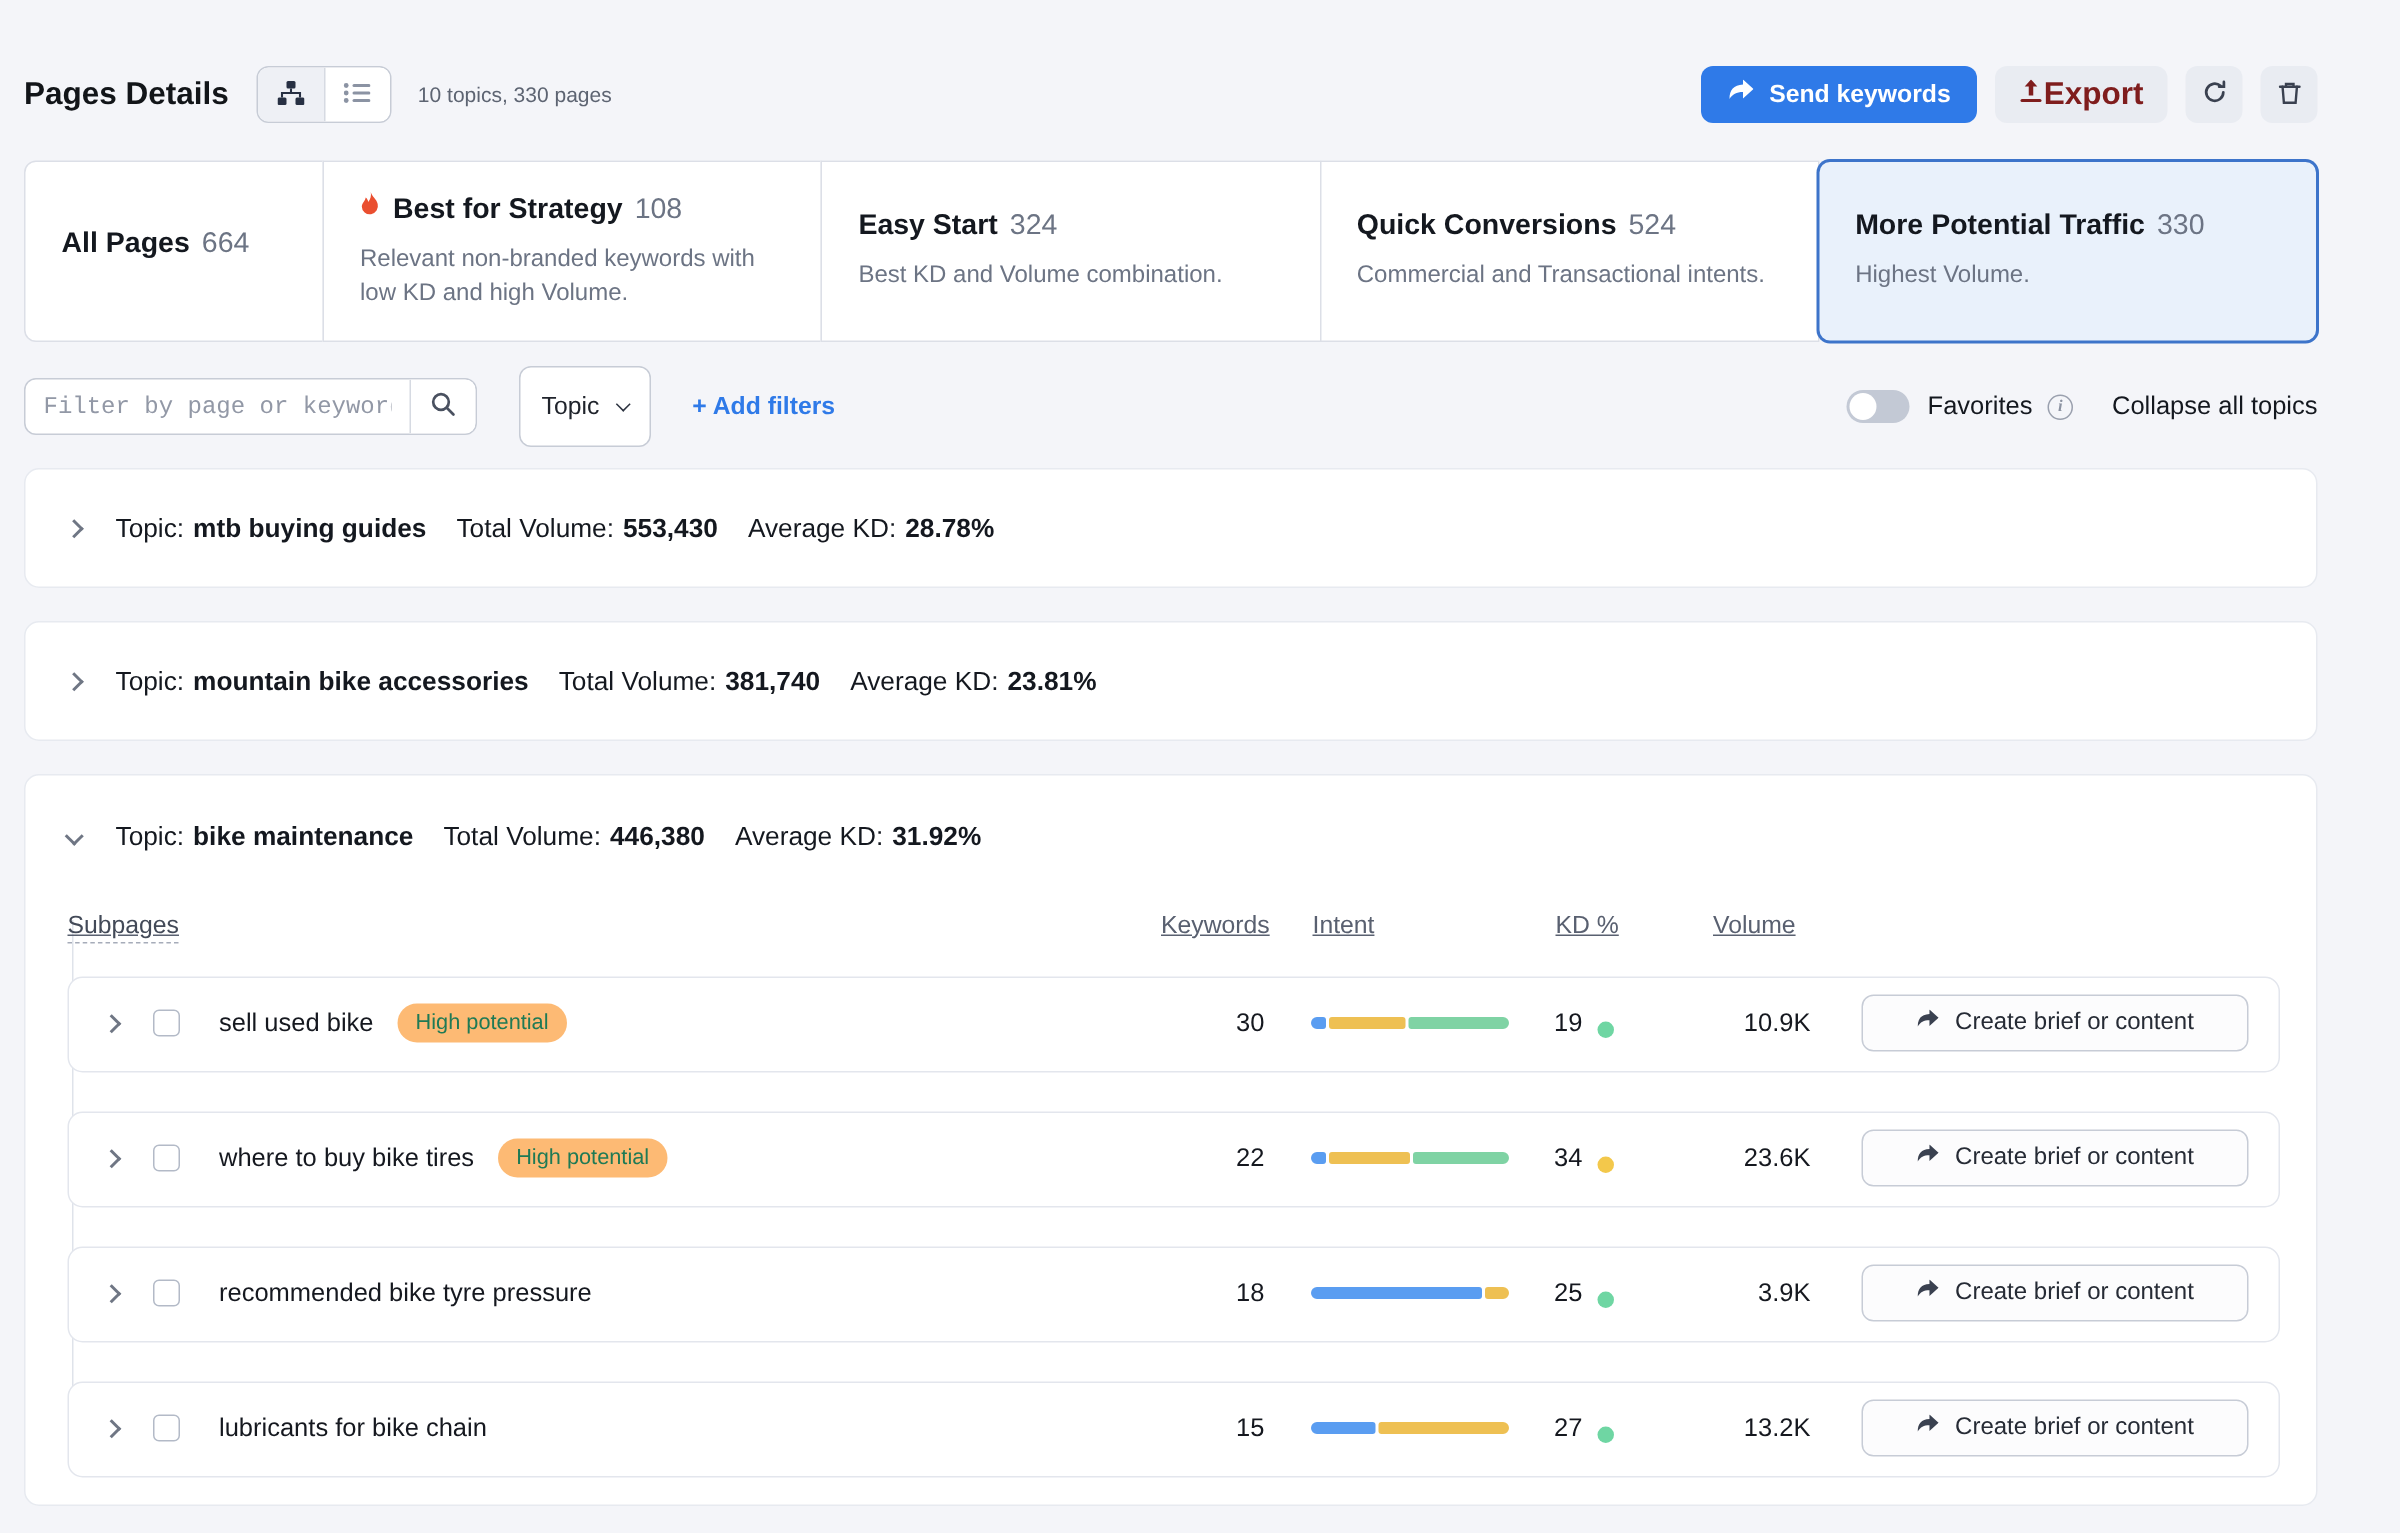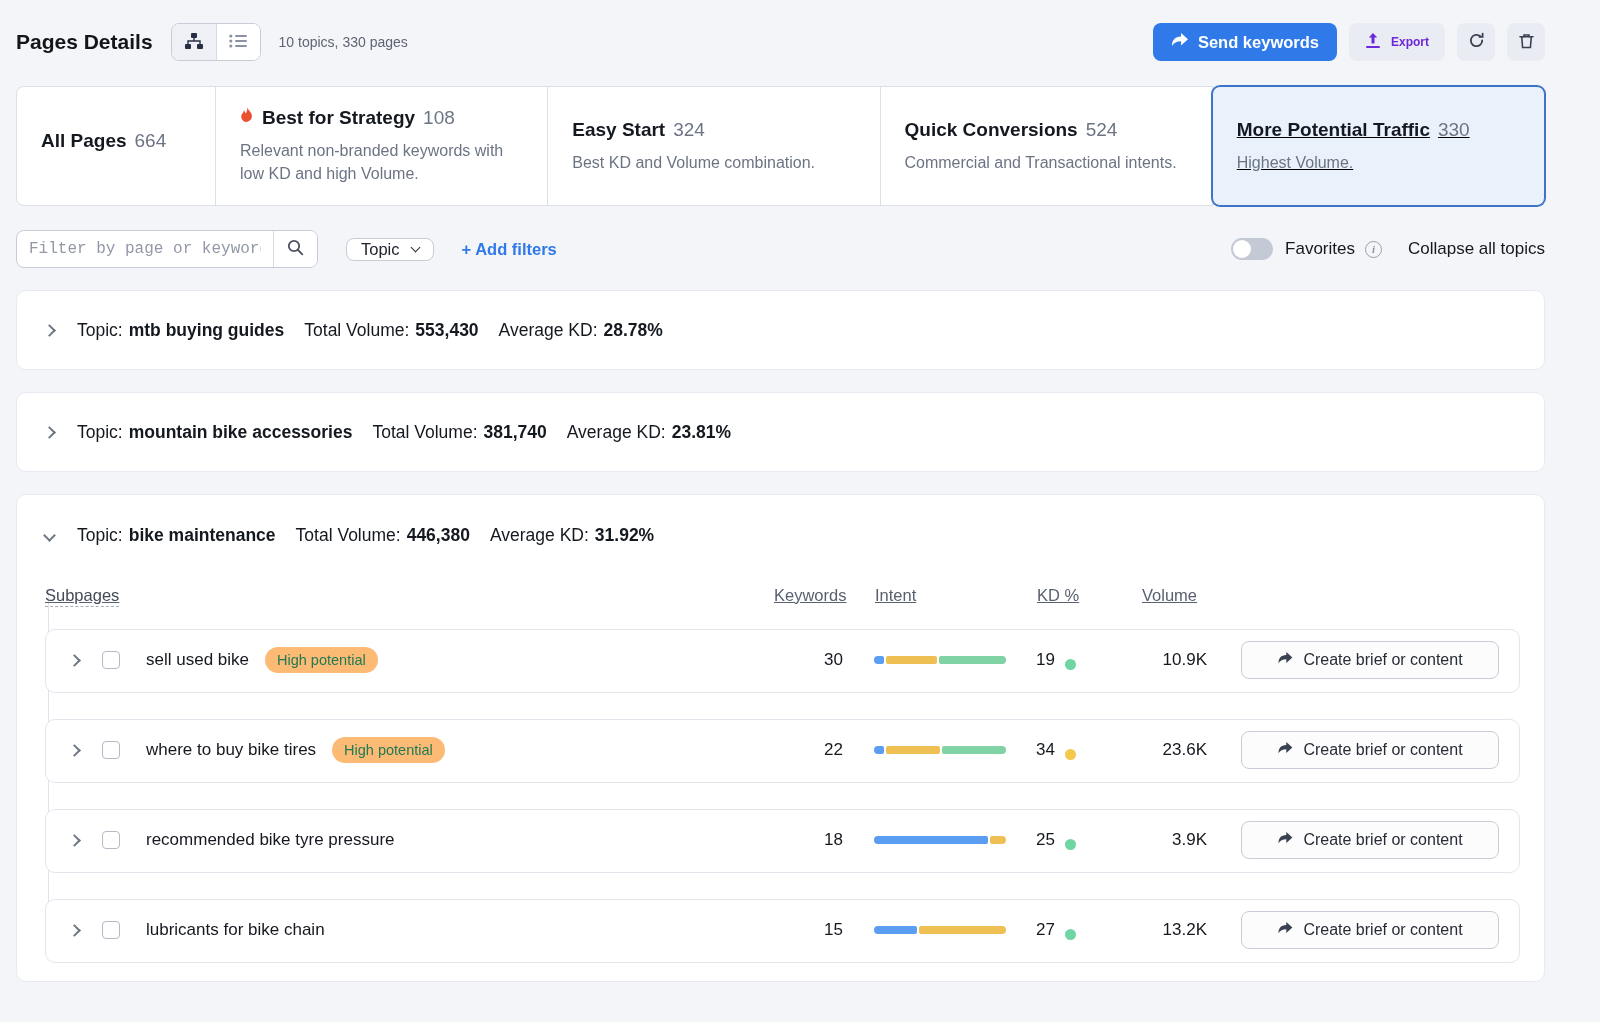--- a/index.html
+++ b/index.html
@@ -3,54 +3,54 @@
 <meta charset="utf-8">
 <style>
   * { box-sizing: border-box; margin: 0; padding: 0; }
   html, body { width: 1600px; height: 1022px; overflow: hidden; }
   body {
     background: #f4f5f9;
     font-family: "Liberation Sans", sans-serif;
     color: #15181f;
   }
   :root { --accent: #2f7ae8; }
-  .page { padding: 22px 55px 0 16px; }
+  .page { padding: 22px 55px 0 16px; margin-top: 21px; }
   button { font-family: inherit; cursor: pointer; }
 
   
   .topbar { display: flex; align-items: center; height: 40px; }
   .topbar h1 { font-size: 21px; font-weight: 700; color: #121519; margin-right: 18px; }
   .view-toggle { display: flex; border: 1px solid #c7ccd6; border-radius: 8px; background: #fff; overflow: hidden; }
   .vt-btn { width: 44px; height: 36px; display: flex; align-items: center; justify-content: center; border: none; background: #fff; color: #8b93a3; }
   .vt-btn.active { background: #eef0f5; color: #273043; }
   .vt-btn + .vt-btn { border-left: 1px solid #d6dae2; }
   .summary { color: #5d6472; font-size: 14px; margin-left: 18px; }
   .spacer { flex: 1; }
   .btn-primary { background: var(--accent); color: #fff; font-size: 16.5px; font-weight: 700; height: 38px; padding: 0 18px; border: none; border-radius: 8px; display: flex; align-items: center; gap: 10px; }
-  .btn-secondary { background: #e9ecf2; color: #6d28d9; font-weight: 700; font-size: 12px; height: 38px; padding: 0 16px; border: none; border-radius: 8px; display: flex; align-items: center; gap: 10px; margin-left: 12px; }
+  .btn-secondary { background: #e9ecf2; color: #7f1d1d; font-weight: 700; font-size: 21px; height: 38px; padding: 0 16px; border: none; border-radius: 8px; display: flex; align-items: center; margin-left: 12px; }
   .icon-btn { width: 38px; height: 38px; border: none; border-radius: 8px; background: #e9ecf2; color: #3a4150; display: flex; align-items: center; justify-content: center; margin-left: 12px; }
 
   
   .tabs { display: flex; align-items: stretch; margin-top: 24px; }
   .tab { background: #fff; border: 1px solid #dcdfe7; margin-left: -1px; padding: 20px 24px; flex: 1; position: relative; text-align: left; }
   .tab:first-child { flex: 0 0 200px; margin-left: 0; border-radius: 8px 0 0 8px; }
   .tab:last-child { border-radius: 0 8px 8px 0; }
-  .tab.selected { background: #e9f1fb; border: 1px solid #3d74ca; box-shadow: 0 0 0 1px #3d74ca; border-radius: 8px; z-index: 2; text-decoration: underline; }
+  .tab.selected { background: #e9f1fb; border: 1px solid #3d74ca; box-shadow: 0 0 0 1px #3d74ca; border-radius: 8px; z-index: 2; }
   .tab-head { display: flex; align-items: center; gap: 8px; font-size: 19px; }
   .tab-label { font-weight: 700; color: #14181f; }
   .tab-count { color: #6c7484; }
   .tab-desc { margin-top: 10px; font-size: 16px; line-height: 1.45; color: #6c7484; max-width: 300px; }
 
   
   .filterbar { display: flex; align-items: center; margin-top: 24px; height: 38px; }
   .searchbox { display: flex; width: 302px; height: 38px; background: #fff; border: 1px solid #c7ccd6; border-radius: 8px; overflow: hidden; }
   .searchbox input { flex: 1; border: none; outline: none; padding: 0 12px; font-size: 16px; color: #4d7c0f; background: transparent; font-family: Liberation Mono, monospace; }
   .searchbox input::placeholder { color: #9298a6; }
   .search-btn { width: 44px; border: none; border-left: 1px solid #d6dae2; background: #fff; color: #4a5160; display: flex; align-items: center; justify-content: center; }
-  .select-btn { margin-left: 28px; height: 23px; padding: 0 14px; display: flex; align-items: center; gap: 12px; background: #fff; border: 1px solid #c7ccd6; border-radius: 8px; font-size: 16.5px; color: #20242c; }
+  .select-btn { margin-left: 28px; height: 54px; padding: 0 14px; display: flex; align-items: center; gap: 12px; background: #fff; border: 1px solid #c7ccd6; border-radius: 8px; font-size: 16.5px; color: #20242c; }
   .add-filters { margin-left: 28px; color: var(--accent); font-size: 16.5px; font-weight: 600; text-decoration: none; cursor: pointer; }
   .toggle { width: 42px; height: 22px; border-radius: 11px; background: #c3c9d5; position: relative; cursor: pointer; flex: none; }
   .knob { position: absolute; left: 2px; top: 2px; width: 18px; height: 18px; border-radius: 50%; background: #fff; }
   .fav-label { margin-left: 12px; font-size: 17px; color: #14181f; }
   .info-icon { margin-left: 10px; width: 17px; height: 17px; border: 1.3px solid #9aa0ae; border-radius: 50%; color: #8b92a1; font-size: 11px; display: inline-flex; align-items: center; justify-content: center; font-family: "Liberation Serif", serif; font-style: italic; font-weight: 700; cursor: pointer; }
   .collapse-link { margin-left: 26px; font-size: 17px; color: #14181f; text-decoration: none; cursor: pointer; }
 
   
   .topic-card { background: #fff; border: 1px solid #e7eaf0; border-radius: 10px; height: 80px; display: flex; align-items: center; padding: 0 24px; margin-top: 22px; }
   .chev { display: inline-block; width: 9px; height: 9px; border-right: 2px solid #6f7684; border-bottom: 2px solid #6f7684; }

